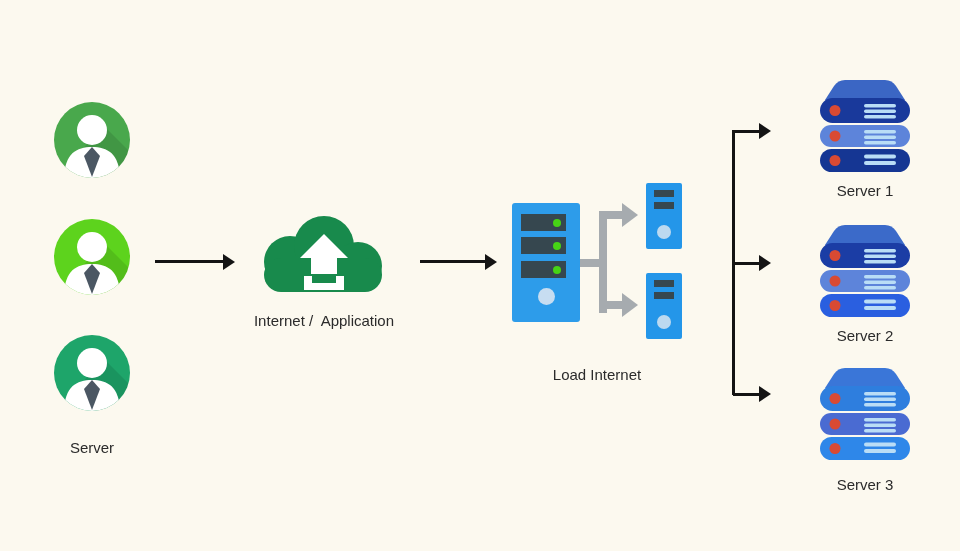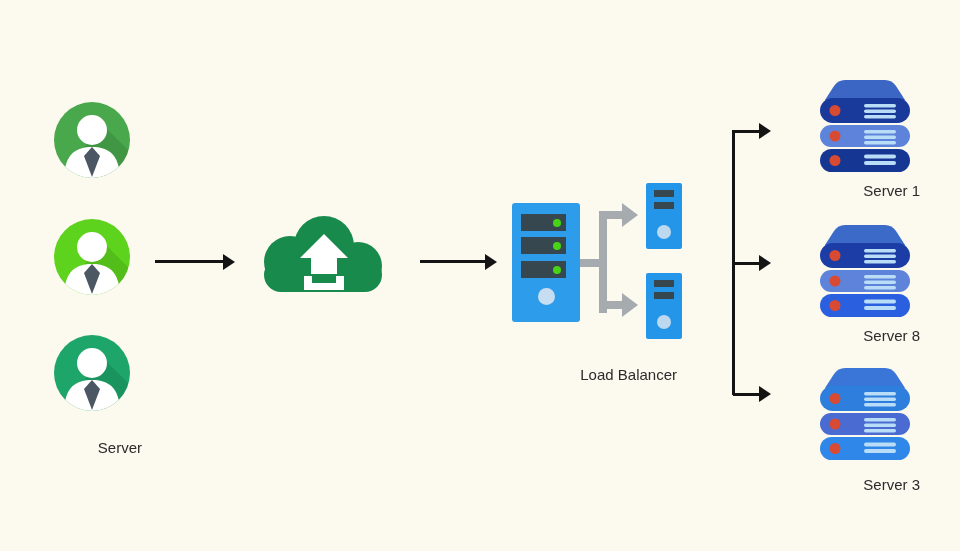--- a/index.html
+++ b/index.html
@@ -3,21 +3,21 @@
 <meta charset="utf-8">
 <style>
   html,body{margin:0;padding:0;}
   .canvas{
     position:relative;width:960px;height:551px;overflow:hidden;
     background:var(--bg,#fcf9ef);
     font-family:"Liberation Sans",sans-serif;
     color:var(--text,#2b2b2b);
   }
   .abs{position:absolute;}
-  .label{position:absolute;font-size:15px;text-align:right;white-space:pre;color:var(--text);}
+  .label{position:absolute;font-size:15px;text-align:center;white-space:pre;color:var(--text);}
   
   .harrow{position:absolute;height:3px;background:var(--ink);}
   .harrow::after{
     content:"";position:absolute;right:-12px;top:-6.5px;width:0;height:0;
     border-left:12px solid var(--ink);
     border-top:8px solid transparent;border-bottom:8px solid transparent;
   }
   .vline{position:absolute;width:3px;background:var(--ink);}
   
   .lb{position:absolute;left:512px;top:203px;width:68px;height:119px;background:var(--lb-blue);border-radius:3px;}
@@ -82,37 +82,38 @@
     <g style="fill:var(--cloud)">
       <circle cx="38" cy="50" r="26"></circle>
       <circle cx="72" cy="34" r="30"></circle>
       <circle cx="106" cy="54" r="24"></circle>
       <rect x="12" y="46" width="118" height="34" rx="17"></rect>
     </g>
     <polygon points="72,22 96,46 85,46 85,62 59,62 59,46 48,46" fill="#fff"></polygon>
     <path d="M52,64 L52,78 L92,78 L92,64 L84,64 L84,71 L60,71 L60,64 Z" fill="#fff"></path>
   </svg>
 
+  <div class="label" style="left:224px;top:312px;width:200px">Internet /  Application</div>
 
   <div class="harrow" style="left:420px;top:260px;width:65px"></div>
 
   <div class="lb">
     <div class="slot" style="top:11px">
         <span class="led"></span>
       </div>
     <div class="slot" style="top:34px">
         <span class="led"></span>
       </div>
     <div class="slot" style="top:58px">
         <span class="led"></span>
       </div>
     <div class="lb-circle"></div>
   </div>
 
-  <div class="label" style="left:517px;top:366px;width:160px">Load Balancer</div>
+  <div class="label" style="left:517px;top:366px;width:160px">Load Internet</div>
 
   <svg class="abs" style="left:580px;top:203px" width="60" height="115" viewBox="0 0 60 115">
     <g style="fill:var(--gray)">
       <rect x="0" y="56" width="21" height="8"></rect>
       <rect x="19" y="8" width="8" height="102"></rect>
       <rect x="25" y="8" width="18" height="8"></rect>
       <polygon points="42,0 58,12 42,24"></polygon>
       <rect x="25" y="98" width="18" height="8"></rect>
       <polygon points="42,90 58,102 42,114"></polygon>
     </g>
@@ -171,21 +172,21 @@
       <rect x="44" y="24" width="32" height="3.5" rx="1.75"></rect>
         <rect x="44" y="29.5" width="32" height="3.5" rx="1.75"></rect>
         <rect x="44" y="35" width="32" height="3.5" rx="1.75"></rect>
       <rect x="44" y="50" width="32" height="3.5" rx="1.75"></rect>
         <rect x="44" y="55.5" width="32" height="3.5" rx="1.75"></rect>
         <rect x="44" y="61" width="32" height="3.5" rx="1.75"></rect>
       <rect x="44" y="74.5" width="32" height="4" rx="2"></rect>
         <rect x="44" y="81" width="32" height="4" rx="2"></rect>
     </g>
   </svg>
-  <div class="label" style="left:810px;top:327px;width:110px">Server 8</div>
+  <div class="label" style="left:810px;top:327px;width:110px">Server 2</div>
 
   <svg class="abs" style="left: 820px; top: 368px; --top: #3a76d8; --l1: #2e7ede; --l2: #4a6bd2; --l3: #2e87e9;" width="90" height="92" viewBox="0 0 90 92">
     <path d="M25,0 h40 q7,0 11,6 l9,14 h-80 l9,-14 q4,-6 11,-6 z" style="fill:var(--top)"></path>
     <rect x="0" y="18" width="90" height="25" rx="12.5" style="fill:var(--l1)"></rect>
     <rect x="0" y="45" width="90" height="22" rx="11" style="fill:var(--l2)"></rect>
     <rect x="0" y="69" width="90" height="23" rx="11.5" style="fill:var(--l3)"></rect>
     <g style="fill:var(--red)">
       <circle cx="15" cy="30.5" r="5.5"></circle>
         <circle cx="15" cy="56" r="5.5"></circle>
         <circle cx="15" cy="80.5" r="5.5"></circle>

